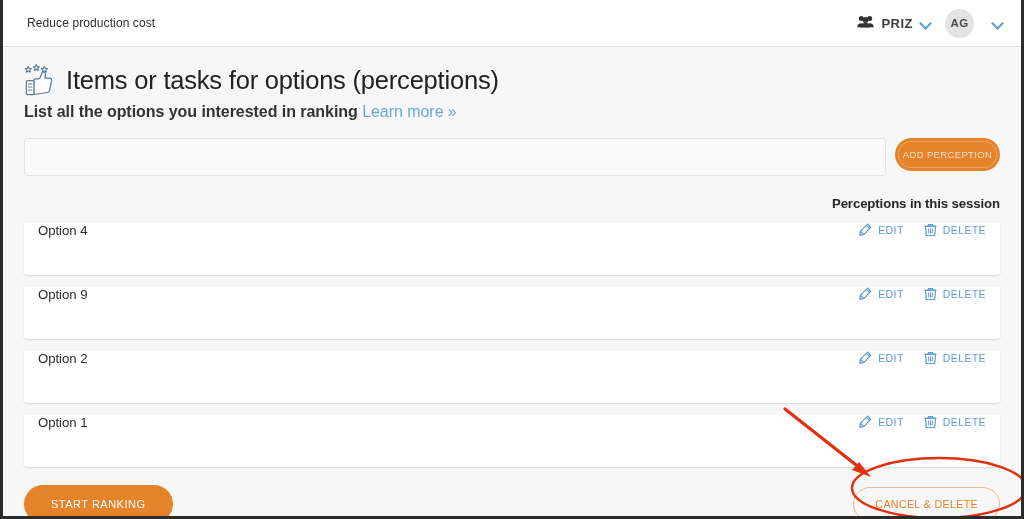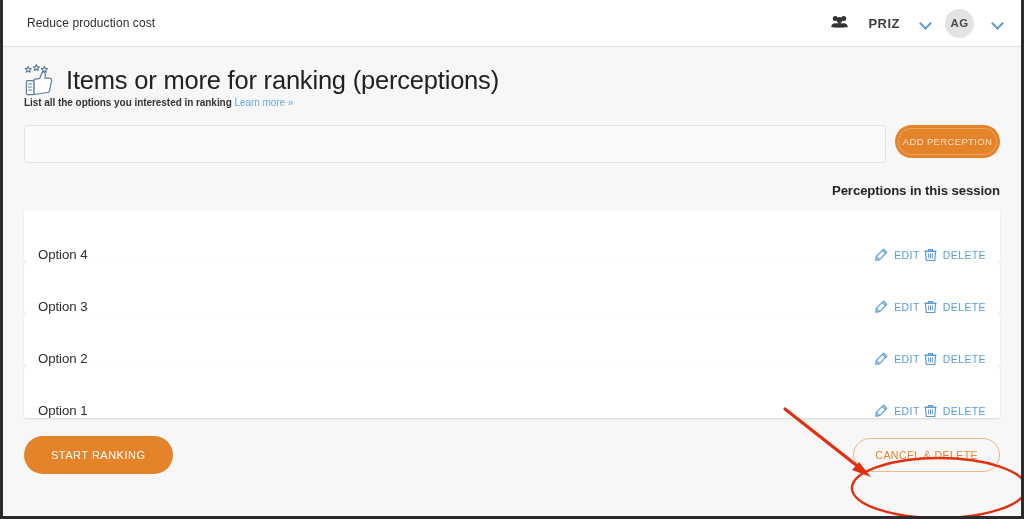--- a/index.html
+++ b/index.html
@@ -43,21 +43,21 @@
     white-space: nowrap;
   }
   .topbar-right {
     display: flex;
     align-items: center;
     gap: 14px;
   }
   .org-chip {
     display: flex;
     align-items: center;
-    gap: 20px;
+    gap: 7px;
     cursor: pointer;
   }
   .org-name {
     font-size: 13px;
     font-weight: bold;
     color: #3c3c3c;
     letter-spacing: 0.5px;
   }
   .chev {
     display: inline-block;
@@ -107,22 +107,22 @@
   }
   .head-icon { width: 30px; height: 34px; flex: none; }
   .page-title {
     font-size: 25.5px;
     color: #212121;
     font-weight: normal;
     letter-spacing: -0.2px;
     line-height: 1.1;
   }
   .page-sub {
-    margin-top: 0;
-    font-size: 10px;
+    margin-top: 6px;
+    font-size: 16px;
     color: #333333;
     font-weight: bold;
     letter-spacing: -0.05px;
   }
   .page-sub a {
     color: #6aa9dd;
     text-decoration: none;
     font-weight: normal;
   }
 
@@ -172,31 +172,31 @@
   }
 
   
   .list { margin-top: 12px; }
   .list-item {
     height: 52px;
     background: #ffffff;
     border-radius: 3px;
     box-shadow: 0 1px 2px rgba(0,0,0,0.13);
     display: flex;
-    align-items: flex-end;
+    align-items: flex-start;
     justify-content: space-between;
     padding: 0 14px 0 14px;
-    margin-bottom: 0;
+    margin-bottom: 12px;
   }
   .item-label {
     font-size: 13.2px;
     color: #2c2c2c;
     letter-spacing: -0.05px;
   }
-  .item-actions { display: flex; align-items: center; gap: 4px; }
+  .item-actions { display: flex; align-items: center; gap: 20px; }
   .action {
     display: flex;
     align-items: center;
     gap: 6px;
     color: #5a9bd5;
     font-size: 10.5px;
     letter-spacing: 0.4px;
     cursor: pointer;
     background: none;
     border: none;
@@ -289,21 +289,21 @@
             <path d="M9.8 31.5V17.8c0-1.1 0.9-2 2-2h2.6c1 0 1.5-0.5 1.8-1.3l1.6-4.3c0.4-1.1 1.6-1.4 2.5-0.9 0.8 0.5 1.2 1.3 1.1 2.2l-0.5 3.6h4.6c1.4 0 2.4 1.2 2.1 2.5l-2.1 10.2c-0.2 1-1.1 1.7-2.1 1.7z"></path>
             <rect x="2.4" y="17.6" width="7.5" height="14" rx="1.2"></rect>
           </g>
           <g stroke="#5b7d99" stroke-width="1" stroke-linecap="round">
             <line x1="4.3" y1="21" x2="7.9" y2="21"></line>
             <line x1="4.3" y1="24" x2="7.9" y2="24"></line>
             <line x1="4.3" y1="27" x2="7.9" y2="27"></line>
           </g>
         </svg>
       </span>
-      <h1 class="page-title">Items or more for ranking (perceptions)</h1>
+      <h1 class="page-title">Items or tasks for options (perceptions)</h1>
     </div>
 
     <div class="page-sub">
       <span>List all the options you interested in ranking</span>
       <a href="#">Learn more »</a>
     </div>
 
     <div class="add-row">
       <input class="perception-input" type="text" value="" placeholder="" style="">
       <button class="btn btn-add">ADD PERCEPTION</button>
@@ -336,21 +336,21 @@
                 <line x1="6.5" y1="5.4" x2="6.5" y2="10.4" stroke="#5a9bd5" stroke-width="1"></line>
                 <line x1="8.4" y1="5.4" x2="8.2" y2="10.4" stroke="#5a9bd5" stroke-width="1"></line>
               </svg>
             </span>
             <span>DELETE</span>
           </button>
         </span>
       </div>
 
       <div class="list-item">
-        <span class="item-label">Option 3</span>
+        <span class="item-label">Option 9</span>
         <span class="item-actions">
           <button class="action">
             <span>
               <svg width="14" height="14" viewBox="0 0 14 14">
                 <path d="M9.6 1.2l3.2 3.2-7.2 7.2-3.8 0.6 0.6-3.8z" fill="none" stroke="#5a9bd5" stroke-width="1.2" stroke-linejoin="round"></path>
                 <line x1="8.5" y1="2.3" x2="11.7" y2="5.5" stroke="#5a9bd5" stroke-width="1.2"></line>
                 <line x1="2.4" y1="8.4" x2="5.6" y2="11.6" stroke="#5a9bd5" stroke-width="1.2"></line>
               </svg>
             </span>
             <span>EDIT</span>

